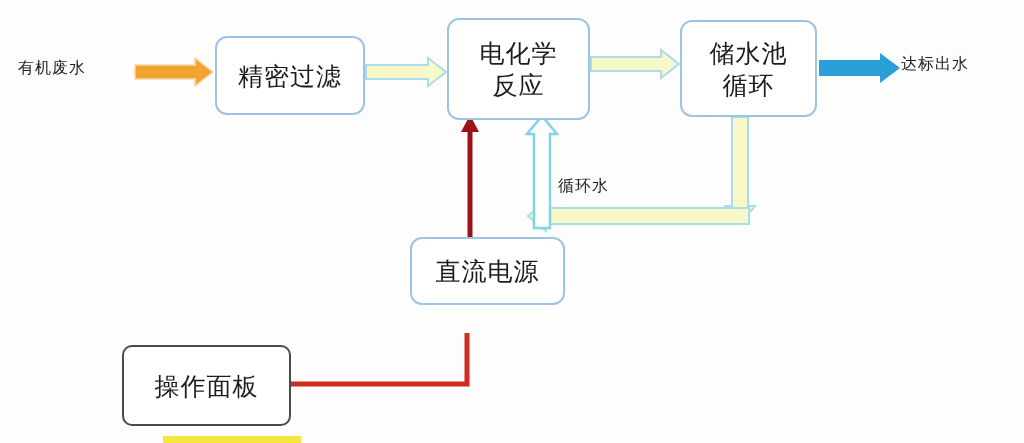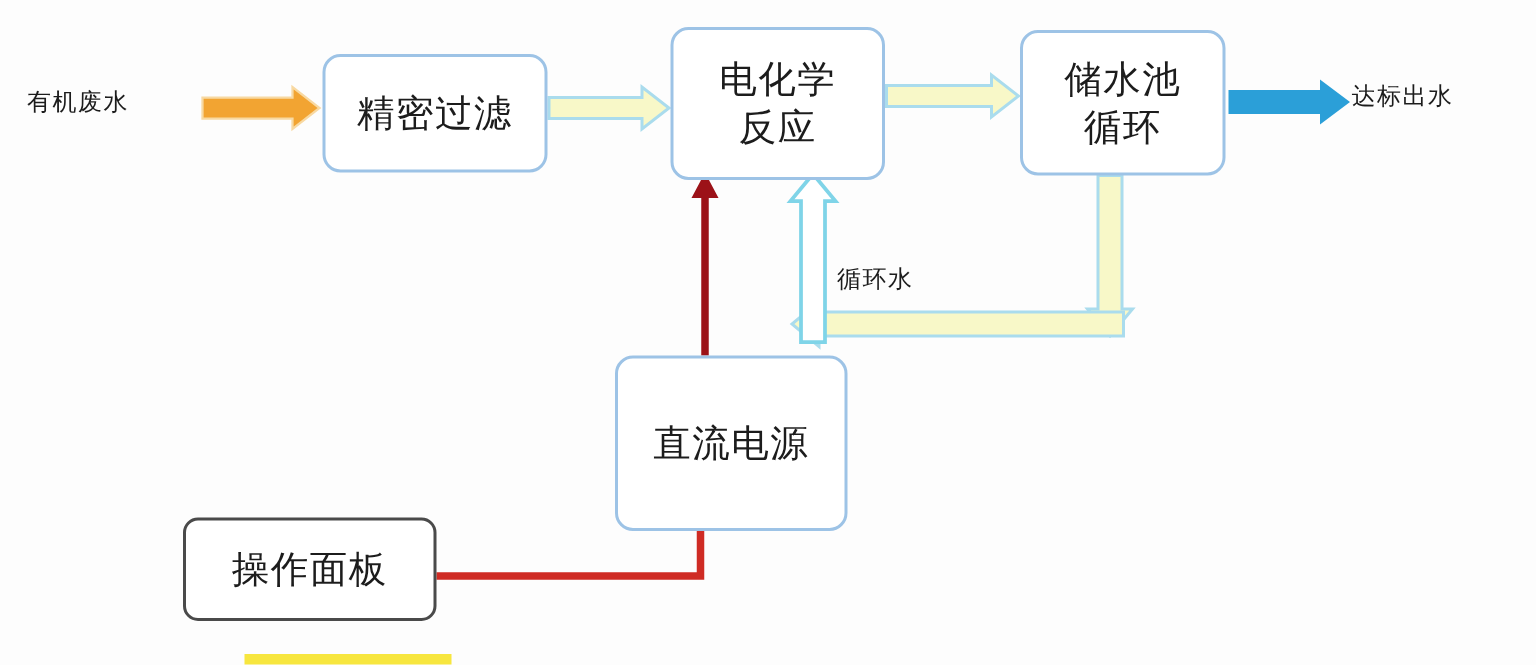--- a/index.html
+++ b/index.html
@@ -16,23 +16,23 @@
     position:absolute;background:#ffffff;
     border:2px solid var(--box-border,#9dc3e6);
     border-radius:12px;
     display:flex;flex-direction:column;align-items:center;justify-content:center;
     font-size:25px;line-height:32px;letter-spacing:1px;
     box-sizing:border-box;
   }
   .node-filter {left:215px;top:36px;width:150px;height:79px;}
   .node-electro{left:447px;top:18px;width:143px;height:102px;align-items:center;}
   .node-tank   {left:680px;top:20px;width:137px;height:97px;}
-  .node-power  {left:410px;top:237px;width:155px;height:117px;}
+  .node-power  {left:410px;top:237px;width:155px;height:68px;}
   .node-panel  {
-    left:122px;top:345px;width:169px;height:69px;
+    left:122px;top:345px;width:169px;height:81px;
     border:2px solid var(--panel-border,#4a4a4a);border-radius:10px;
   }
 
   .flow-label{position:absolute;font-size:16px;letter-spacing:1px;white-space:nowrap;}
   .label-influent{left:18px;top:58px;}
   .label-effluent{left:901px;top:54px;}
   .label-recycle {left:558px;top:176px;text-align:right;}
 
   .arrow-orange{fill:var(--arrow-orange,#f2a432);stroke:var(--arrow-orange-stroke,#f8d9a2);stroke-width:1.5;}
   .arrow-yellow{fill:var(--arrow-yellow-fill,#f8f8c8);stroke:var(--arrow-yellow-stroke,#aadced);stroke-width:2;}

